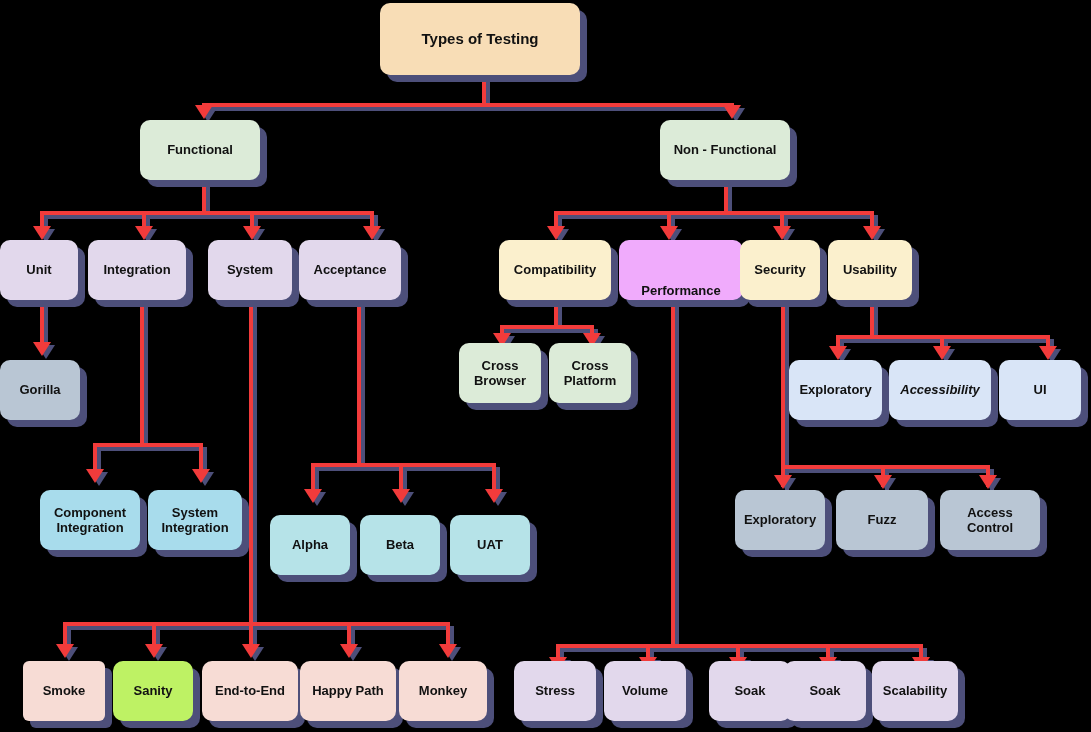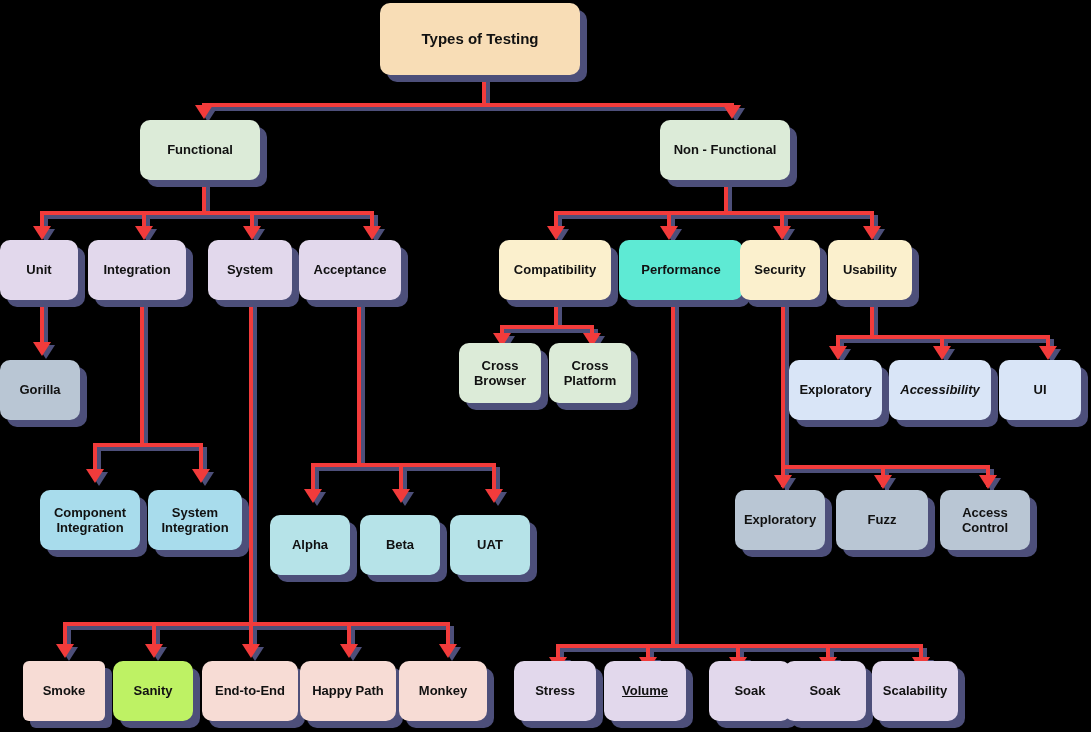--- a/index.html
+++ b/index.html
@@ -147,21 +147,21 @@
       </div>
       <div class="node" style="left: 208px; top: 240px; width: 84px; height: 60px; background: rgb(226, 216, 236); font-size: 13px;">
         <span>System</span>
       </div>
       <div class="node" style="left: 299px; top: 240px; width: 102px; height: 60px; background: rgb(226, 216, 236); font-size: 13px;">
         <span>Acceptance</span>
       </div>
       <div class="node" style="left: 499px; top: 240px; width: 112px; height: 60px; background: rgb(251, 240, 205); font-size: 13px;">
         <span>Compatibility</span>
       </div>
-      <div class="node" style="left: 619px; top: 240px; width: 124px; height: 60px; background: #5eead4; font-size: 13px;">
+      <div class="node" style="left: 619px; top: 240px; width: 124px; height: 60px; background: #f0abfc; font-size: 13px; align-items: flex-end;">
         <span>Performance</span>
       </div>
       <div class="node" style="left: 740px; top: 240px; width: 80px; height: 60px; background: rgb(251, 240, 205); font-size: 13px;">
         <span>Security</span>
       </div>
       <div class="node" style="left: 828px; top: 240px; width: 84px; height: 60px; background: rgb(251, 240, 205); font-size: 13px;">
         <span>Usability</span>
       </div>
       <div class="node" style="left: 0px; top: 360px; width: 80px; height: 60px; background: rgb(185, 198, 212); font-size: 13px;">
         <span>Gorilla</span>
@@ -195,42 +195,42 @@
       </div>
       <div class="node" style="left: 450px; top: 515px; width: 80px; height: 60px; background: rgb(182, 227, 232); font-size: 13px;">
         <span>UAT</span>
       </div>
       <div class="node" style="left: 735px; top: 490px; width: 90px; height: 60px; background: rgb(185, 198, 212); font-size: 13px;">
         <span>Exploratory</span>
       </div>
       <div class="node" style="left: 836px; top: 490px; width: 92px; height: 60px; background: rgb(185, 198, 212); font-size: 13px;">
         <span>Fuzz</span>
       </div>
-      <div class="node" style="left: 940px; top: 490px; width: 90px; height: 60px; background: rgb(185, 198, 212); font-size: 13px;">
+      <div class="node" style="left: 940px; top: 490px; width: 100px; height: 60px; background: rgb(185, 198, 212); font-size: 13px;">
         <span>Access<br>Control</span>
       </div>
       <div class="node" style="left: 23px; top: 661px; width: 82px; height: 60px; background: rgb(247, 220, 213); font-size: 13px; border-radius: 6px;">
         <span>Smoke</span>
       </div>
       <div class="node" style="left: 113px; top: 661px; width: 80px; height: 60px; background: #bef264; font-size: 13px;">
         <span>Sanity</span>
       </div>
       <div class="node" style="left: 202px; top: 661px; width: 96px; height: 60px; background: rgb(247, 220, 213); font-size: 13px;">
         <span>End-to-End</span>
       </div>
       <div class="node" style="left: 300px; top: 661px; width: 96px; height: 60px; background: rgb(247, 220, 213); font-size: 13px;">
         <span>Happy Path</span>
       </div>
       <div class="node" style="left: 399px; top: 661px; width: 88px; height: 60px; background: rgb(247, 220, 213); font-size: 13px;">
         <span>Monkey</span>
       </div>
       <div class="node" style="left: 514px; top: 661px; width: 82px; height: 60px; background: rgb(226, 216, 236); font-size: 13px;">
         <span>Stress</span>
       </div>
-      <div class="node" style="left: 604px; top: 661px; width: 82px; height: 60px; background: rgb(226, 216, 236); font-size: 13px; text-decoration: underline;">
+      <div class="node" style="left: 604px; top: 661px; width: 82px; height: 60px; background: rgb(226, 216, 236); font-size: 13px;">
         <span>Volume</span>
       </div>
       <div class="node" style="left: 709px; top: 661px; width: 82px; height: 60px; background: rgb(226, 216, 236); font-size: 13px;">
         <span>Soak</span>
       </div>
       <div class="node" style="left: 784px; top: 661px; width: 82px; height: 60px; background: rgb(226, 216, 236); font-size: 13px;">
         <span>Soak</span>
       </div>
       <div class="node" style="left: 872px; top: 661px; width: 86px; height: 60px; background: rgb(226, 216, 236); font-size: 13px;">
         <span>Scalability</span>

